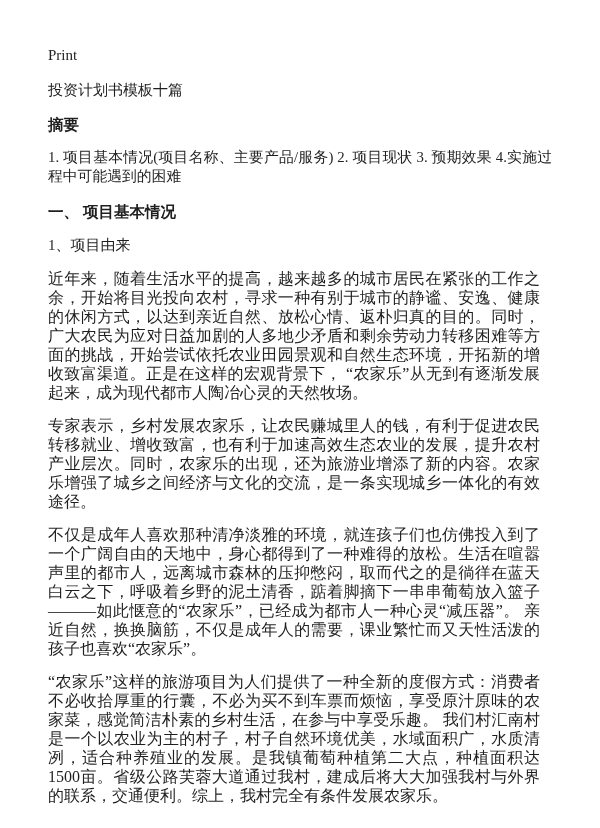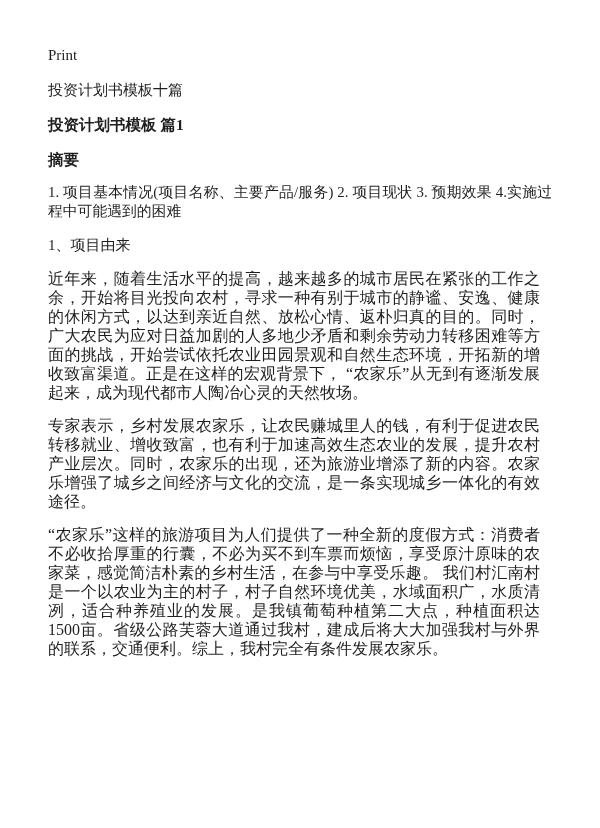--- a/index.html
+++ b/index.html
@@ -71,29 +71,30 @@
 </head>
 <body>
 
 <div class="page">
 
   <span class="print-link">Print</span>
 
 
   <p class="subtitle">投资计划书模板十篇</p>
 
-  <h2>投资计划书模板 篇1</h2>
 
   <h2>摘要</h2>
 
   <p class="abstract">1. 项目基本情况(项目名称、主要产品/服务) 2. 项目现状 3. 预期效果 4.实施过程中可能遇到的困难</p>
 
+  <h2>一、 项目基本情况</h2>
 
   <p class="sub-item">1、项目由来</p>
 
   <p class="body-para">近年来，随着生活水平的提高，越来越多的城市居民在紧张的工作之余，开始将目光投向农村，寻求一种有别于城市的静谧、安逸、健康的休闲方式，以达到亲近自然、放松心情、返朴归真的目的。同时，广大农民为应对日益加剧的人多地少矛盾和剩余劳动力转移困难等方面的挑战，开始尝试依托农业田园景观和自然生态环境，开拓新的增收致富渠道。正是在这样的宏观背景下， “农家乐”从无到有逐渐发展起来，成为现代都市人陶冶心灵的天然牧场。</p>
 
   <p class="body-para">专家表示，乡村发展农家乐，让农民赚城里人的钱，有利于促进农民转移就业、增收致富，也有利于加速高效生态农业的发展，提升农村产业层次。同时，农家乐的出现，还为旅游业增添了新的内容。农家乐增强了城乡之间经济与文化的交流，是一条实现城乡一体化的有效途径。</p>
 
+  <p class="body-para">不仅是成年人喜欢那种清净淡雅的环境，就连孩子们也仿佛投入到了一个广阔自由的天地中，身心都得到了一种难得的放松。生活在喧嚣声里的都市人，远离城市森林的压抑憋闷，取而代之的是徜徉在蓝天白云之下，呼吸着乡野的泥土清香，踮着脚摘下一串串葡萄放入篮子———如此惬意的“农家乐”，已经成为都市人一种心灵“减压器”。 亲近自然，换换脑筋，不仅是成年人的需要，课业繁忙而又天性活泼的孩子也喜欢“农家乐”。</p>
 
   <p class="body-para">“农家乐”这样的旅游项目为人们提供了一种全新的度假方式：消费者不必收拾厚重的行囊，不必为买不到车票而烦恼，享受原汁原味的农家菜，感觉简洁朴素的乡村生活，在参与中享受乐趣。 我们村汇南村是一个以农业为主的村子，村子自然环境优美，水域面积广，水质清冽，适合种养殖业的发展。是我镇葡萄种植第二大点，种植面积达1500亩。省级公路芙蓉大道通过我村，建成后将大大加强我村与外界的联系，交通便利。综上，我村完全有条件发展农家乐。</p>
 
 </div>
 
 </body></html>

